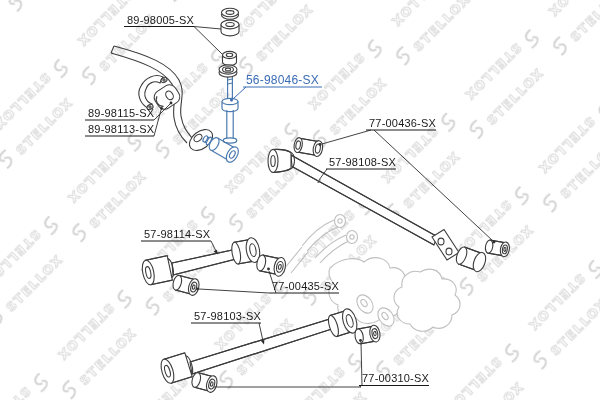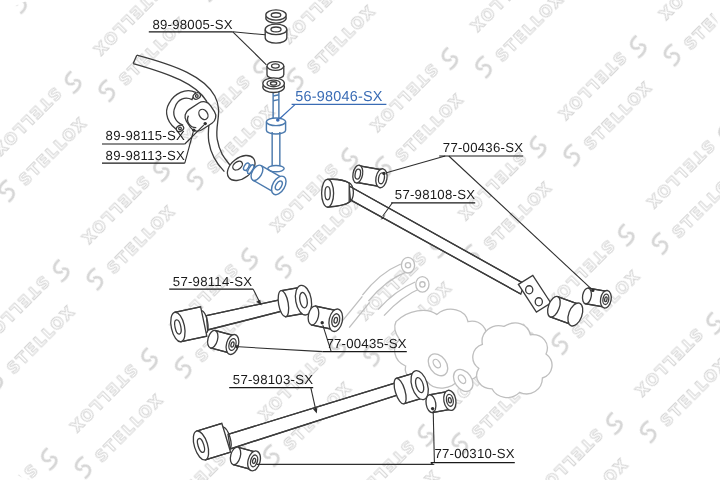--- a/index.html
+++ b/index.html
@@ -1,16 +1,16 @@
 <!DOCTYPE html>
 <html><head>
 <meta charset="utf-8">
 <style>
   html,body{margin:0;padding:0;background:#fff;}
-  .screen{position:relative;width:600px;height:400px;background:#ffffff;overflow:hidden;border-radius:29px;}
+  .screen{position:relative;width:600px;height:400px;background:#ffffff;overflow:hidden;}
   svg{display:block;}
   .lbl{font-family:"Liberation Sans",sans-serif;font-size:11px;fill:#1a1a1a;letter-spacing:.2px;}
   .lblhl{font-family:"Liberation Sans",sans-serif;font-size:12px;fill:#3a6cb5;letter-spacing:.2px;}
   .u{stroke:#1a1a1a;stroke-width:1;}
   .uhl{stroke:#3a6cb5;stroke-width:1;}
   .ld{stroke:#2e2e2e;stroke-width:.9;fill:none;}
   .ldb{stroke:#3a6cb5;stroke-width:1;fill:none;}
   .dk{stroke:#3c3c3c;stroke-width:1.1;fill:#ffffff;}
   .dkn{stroke:#3c3c3c;stroke-width:1.1;fill:none;}
   .gy{stroke:#bfbfbf;stroke-width:1.1;fill:#ffffff;}

